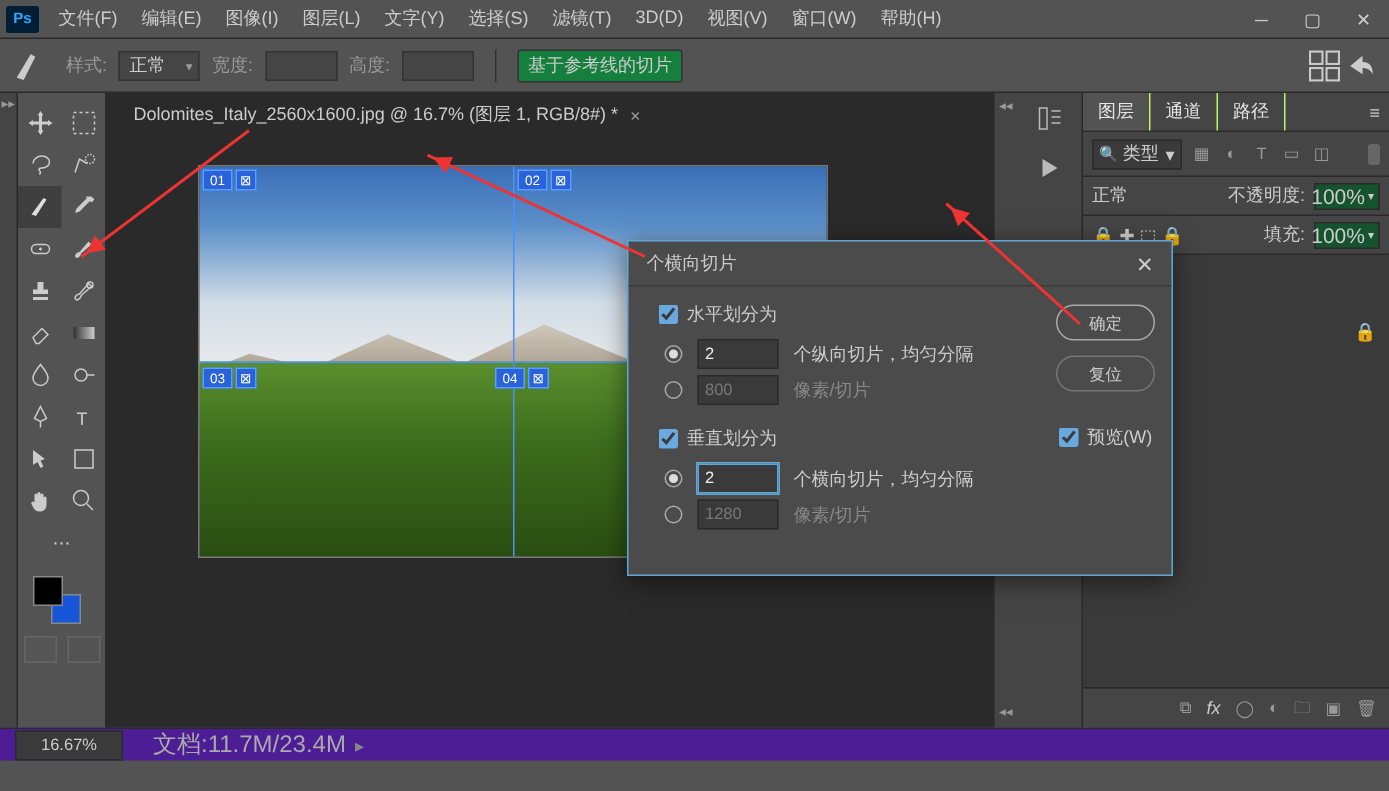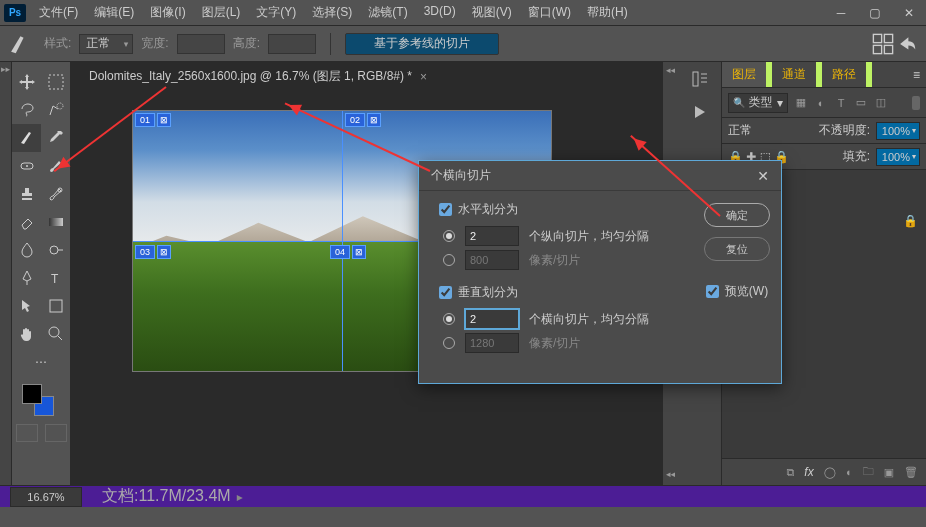--- a/index.html
+++ b/index.html
@@ -10,21 +10,21 @@
 .menu{display:flex;gap:2px}
 .menu span{padding:4px 7px;cursor:default}
 .winbtns{margin-left:auto;display:flex}
 .winbtns div{width:34px;height:26px;display:flex;align-items:center;justify-content:center;color:#ccc}
 .optbar{height:36px;background:#535353;display:flex;align-items:center;gap:8px;padding:0 8px;border-bottom:1px solid #2a2a2a}
 .toolico{width:28px;height:22px;display:flex;align-items:center;justify-content:center}
 .optlbl{color:#999}
 .optsel{height:20px;background:#454545;border:1px solid #333;padding:0 22px 0 6px;display:flex;align-items:center;position:relative}
 .optsel::after{content:"▾";position:absolute;right:4px;color:#999;font-size:9px}
 .optinp{height:20px;width:48px;background:#454545;border:1px solid #333;padding:0 4px;color:#ccc}
-.optbtn{height:22px;padding:0 28px;background:#0c4a6e;border:1px solid #333;border-radius:2px;display:flex;align-items:center}
+.optbtn{height:22px;padding:0 6px;background:#15803d;border:1px solid #333;border-radius:2px;display:flex;align-items:center}
 .rico{width:22px;height:22px;display:flex;align-items:center;justify-content:center;margin-left:2px}
 .work{display:flex;height:423px}
 .ltoolcol{width:12px;background:#454545;border-right:1px solid #2a2a2a;display:flex;align-items:flex-start;justify-content:center;padding-top:2px}
 .ltoolcol span{color:#999;font-size:9px}
 .toolbox{width:58px;background:#535353;padding-top:6px}
 .trow{display:flex;height:28px}
 .tcell{width:29px;height:28px;display:flex;align-items:center;justify-content:center;position:relative}
 .tcell.active{background:#3f3f3f}
 .tcell svg{width:18px;height:18px}
 .swatches{margin-top:6px;position:relative;height:38px}
@@ -44,27 +44,27 @@
 .slicelbl{position:absolute;display:flex;gap:2px}
 .slicelbl span{background:#2962d9;color:#fff;font-size:9px;padding:1px 4px;border:1px solid #5aa0ff}
 .slicelbl .ic{padding:1px 2px}
 .rsplit{width:16px;background:#454545;border-left:1px solid #2a2a2a;display:flex;flex-direction:column;align-items:center;padding-top:4px}
 .rsplit span{color:#999;font-size:9px;line-height:9px}
 .rpanel{width:248px;background:#454545;display:flex}
 .iconcol{width:44px;border-right:1px solid #2a2a2a;padding-top:8px;display:flex;flex-direction:column;align-items:center;gap:12px}
 .iconcol svg{width:18px;height:18px}
 .panelmain{flex:1;display:flex;flex-direction:column}
 .ptabs{height:26px;display:flex;border-bottom:1px solid #2a2a2a}
-.ptab{padding:0 10px;display:flex;align-items:center;border-right:6px solid #bef264;color:#eab308}
+.ptab{padding:0 10px;display:flex;align-items:center;border-right:1px solid #bef264;color:#e5e5e5}
 .ptab.active{background:#535353}
 .pfilter{height:30px;display:flex;align-items:center;gap:6px;padding:0 6px;border-bottom:1px solid #2a2a2a}
 .psearch{width:60px;height:20px;background:#3a3a3a;border:1px solid #2a2a2a;display:flex;align-items:center;padding:0 4px;gap:3px;font-size:10px;color:#999}
 .pico{width:14px;height:14px;display:flex;align-items:center;justify-content:center;font-size:11px;color:#999}
 .popts{height:26px;display:flex;align-items:center;padding:0 6px;gap:6px;border-bottom:1px solid #2a2a2a;font-size:11px;color:#999}
-.pnum{width:44px;height:18px;background:#0369a1;border:1px solid #2a2a2a;display:flex;align-items:center;justify-content:flex-end;padding:0 3px;font-size:11px;position:relative}
+.pnum{width:44px;height:18px;background:#14532d;border:1px solid #2a2a2a;display:flex;align-items:center;justify-content:flex-end;padding:0 3px;font-size:14px;position:relative}
 .pnum::after{content:"▾";margin-left:2px;font-size:8px}
 .layercanvas{flex:1;background:#3a3a3a;border-bottom:1px solid #2a2a2a;position:relative}
 .locklayer{position:absolute;right:8px;top:44px;color:#aaa}
 .panelftr{height:26px;display:flex;align-items:center;justify-content:flex-end;gap:10px;padding:0 8px}
 .panelftr span{color:#999;font-size:11px}
 .statusbar{height:22px;background:#4c1d95;border-top:1px solid #2a2a2a;display:flex;align-items:center}
 .zoomfld{width:72px;height:20px;margin-left:10px;background:#3a3a3a;border:1px solid #2a2a2a;display:flex;align-items:center;justify-content:center;font-size:11px}
 .docinfo{margin-left:20px;font-size:16px;color:#aaa}
 
 .dialog{position:absolute;left:418px;top:160px;width:364px;background:#4b4b4b;border:1px solid #5ea8d8;box-shadow:0 4px 16px rgba(0,0,0,.5)}

